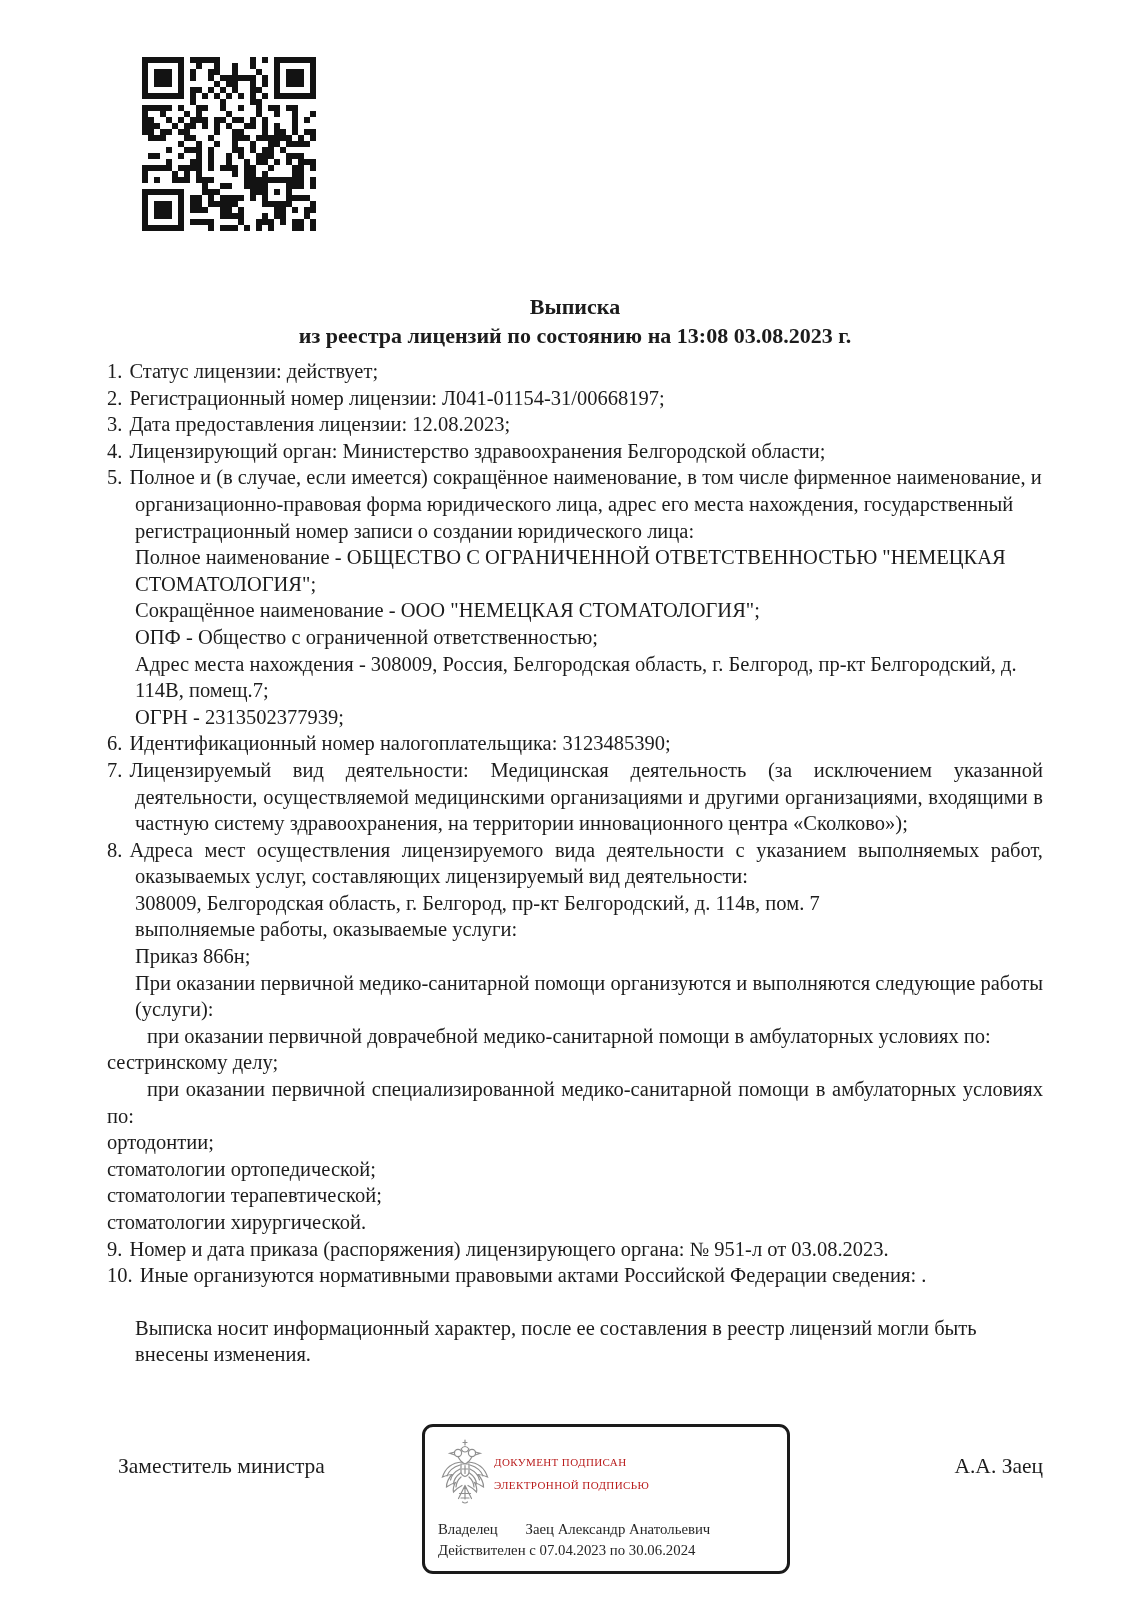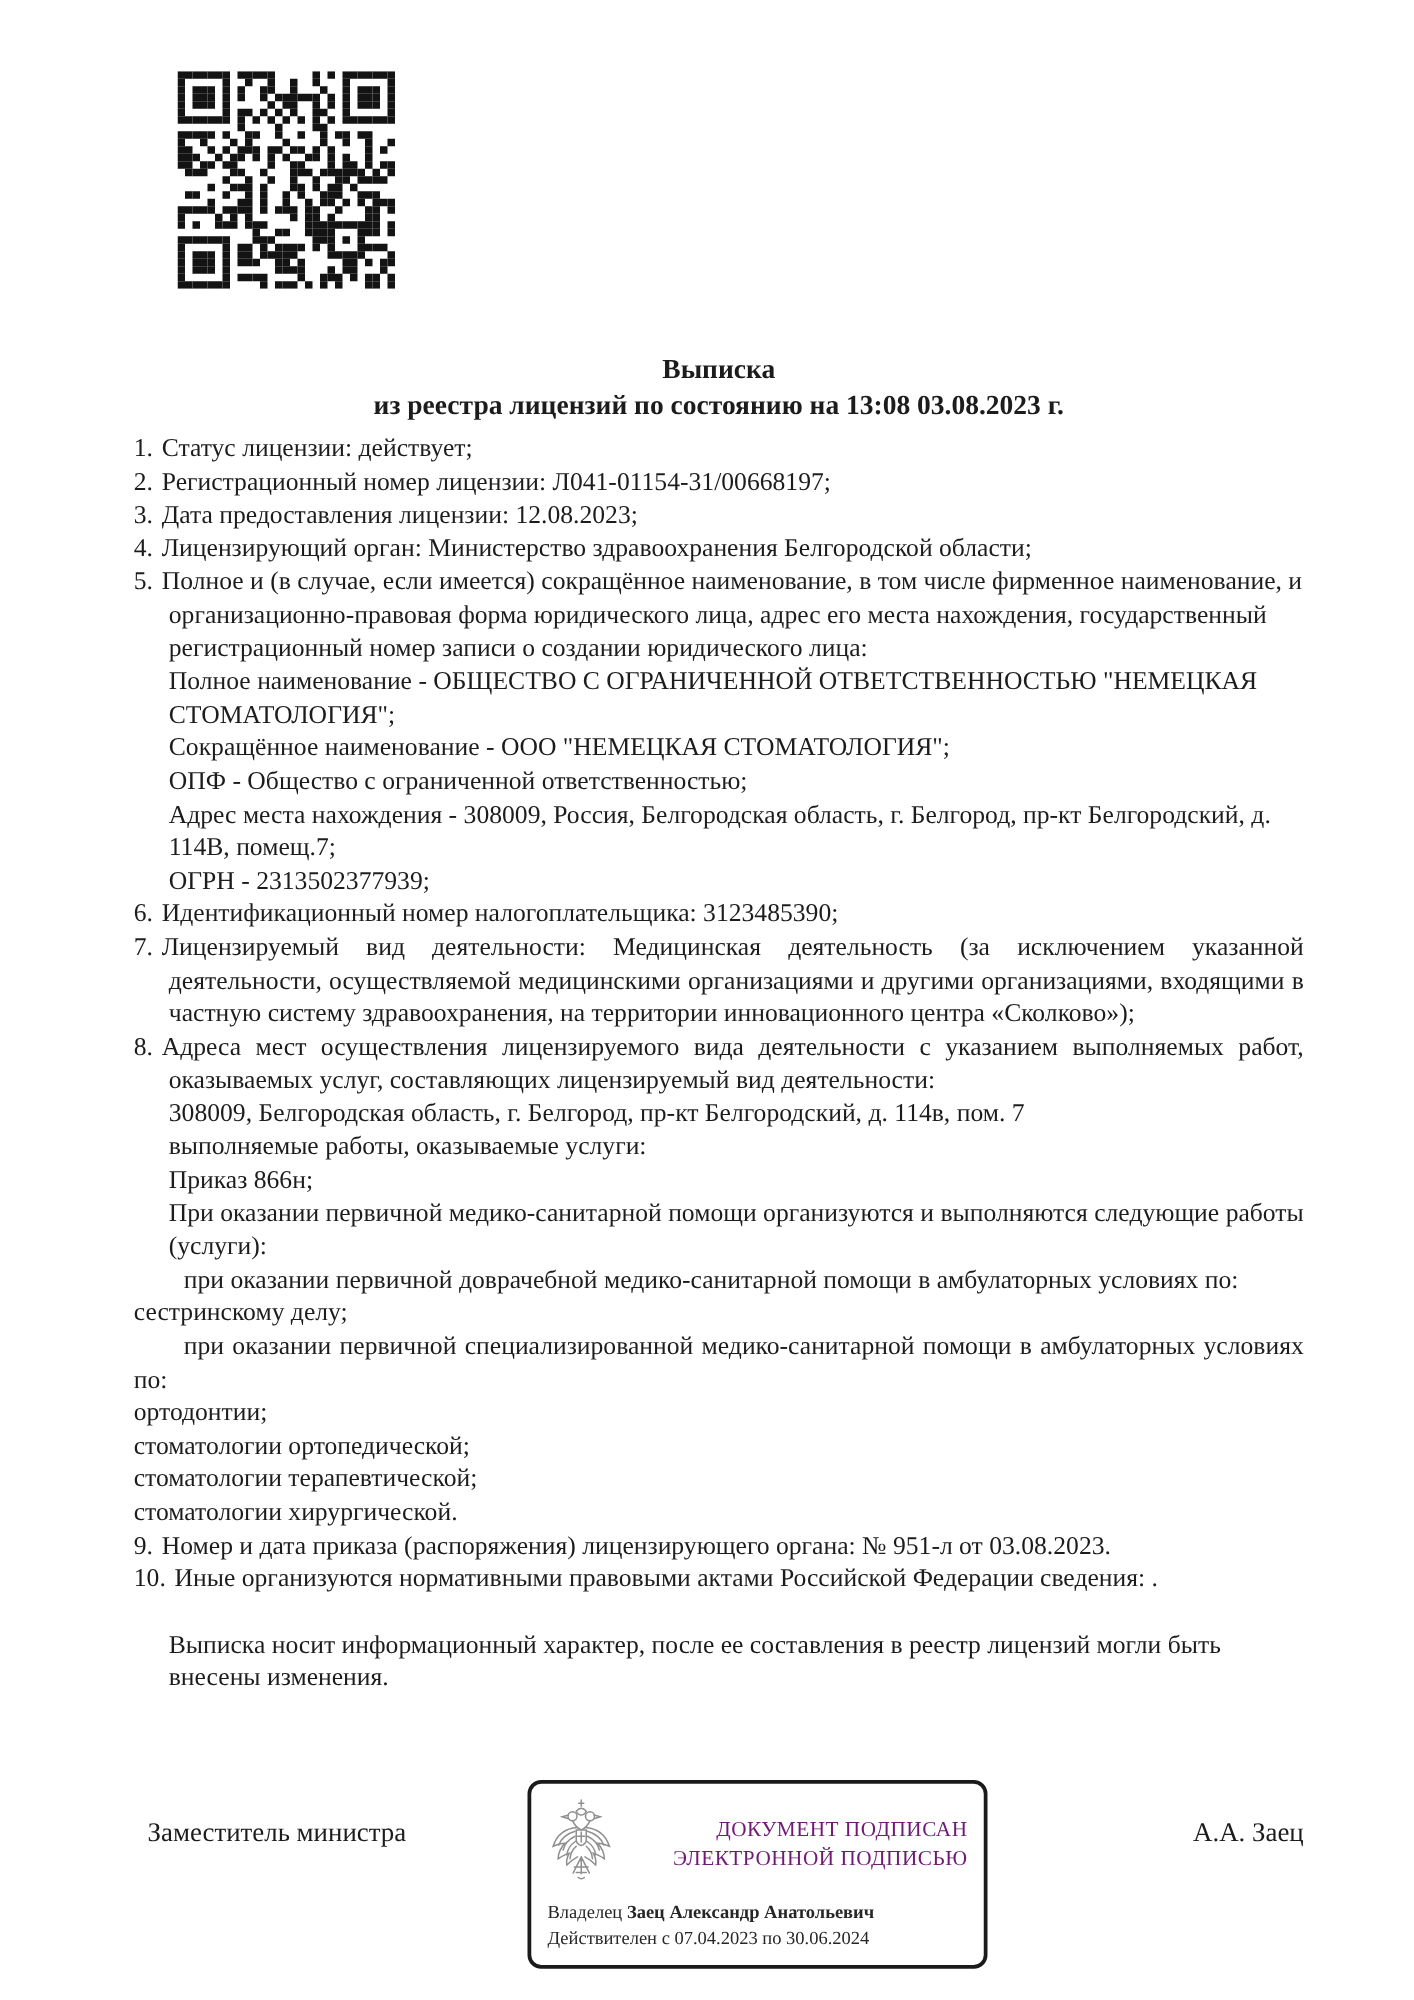--- a/index.html
+++ b/index.html
@@ -1,39 +1,39 @@
 <!DOCTYPE html>
 <html><head>
 <meta charset="utf-8">
 <style>
   html,body{margin:0;padding:0;background:#ffffff;}
   .page{position:relative;width:1131px;height:1600px;background:#ffffff;overflow:hidden;
         font-family:"Liberation Serif","DejaVu Serif",serif;color:#1c1c1c;}
   .qr{position:absolute;left:142px;top:57px;width:174px;height:174px;}
-  .content{position:absolute;left:107px;top:280px;width:936px;font-size:20.5px;line-height:26.6px;}
+  .content{position:absolute;left:107px;top:292px;width:936px;font-size:20.5px;line-height:26.6px;}
   .title{text-align:center;font-weight:bold;font-size:22px;line-height:29px;}
   .body{margin-top:8px;}
   p.item{margin:0;padding-left:28px;text-indent:-28px;}
   p.item.jst{text-align:justify;}
   .num{margin-right:7px;}
   .sub{margin-left:28px;}
   .sub.jst{text-align:justify;}
   .outdent{margin-left:0;text-indent:40px;text-align:justify;}
   .spec{}
   .note{margin:26px 0 0 28px;}
   .sig-row{position:absolute;left:107px;top:1424px;width:936px;display:flex;align-items:flex-start;}
   .sig-left{width:315px;padding-left:11px;box-sizing:border-box;font-size:21.5px;margin-top:30px;}
   .sig-right{flex:1;text-align:right;font-size:21.5px;margin-top:30px;}
   .stamp{width:368px;box-sizing:border-box;border:3px solid #1a1a1a;border-radius:11px;
          padding:11px 13px 10px 13px;background:#fff;}
   .st-top{display:flex;align-items:center;}
   .emblem{width:56px;flex:none;}
-  .st-head{flex:1;text-align:right;font-size:17px;line-height:23px;letter-spacing:0.4px;color:#701a75;}
+  .st-head{flex:1;text-align:left;font-size:11px;line-height:23px;letter-spacing:0.4px;color:#b91c1c;}
   .st-details{margin-top:9px;font-size:14.8px;line-height:20.8px;color:#262626;}
-  .b{font-weight:bold;}
+  .b{font-weight:normal;margin-left:24px;}
 </style>
 </head>
 <body>
 
 <div class="page">
 
   <div class="qr" id="qr"><svg width="174" height="174" viewBox="0 0 174 174" xmlns="http://www.w3.org/2000/svg">
         <rect width="174" height="174" fill="#ffffff"></rect>
         <rect x="0" y="0" width="6" height="6" fill="#131313"></rect>
         <rect x="6" y="0" width="6" height="6" fill="#131313"></rect>

